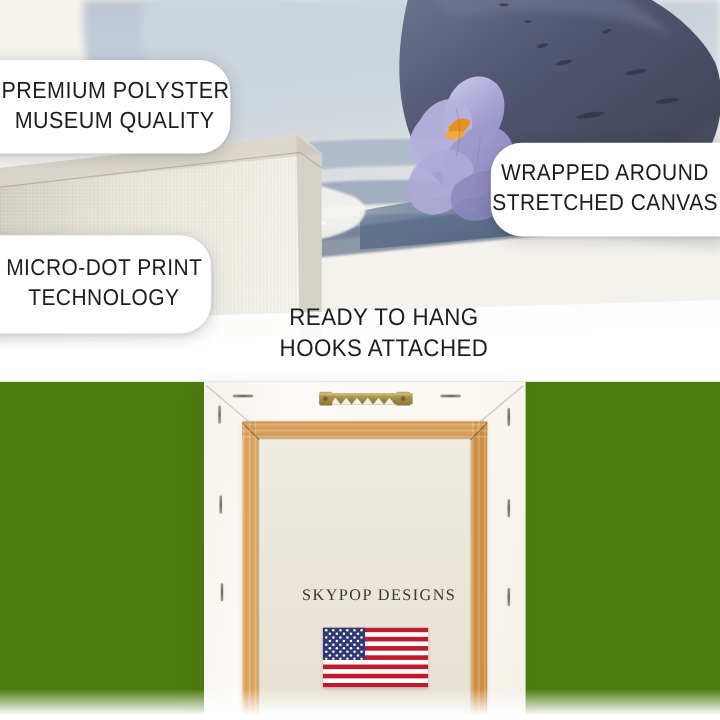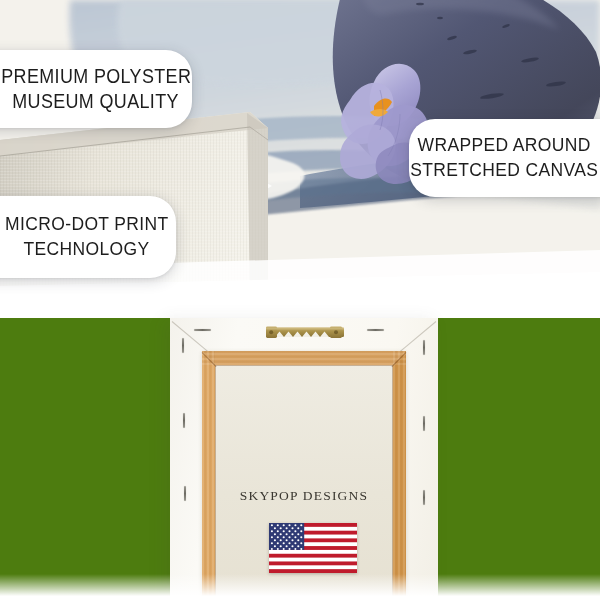--- a/index.html
+++ b/index.html
@@ -174,21 +174,21 @@
     position: absolute;
     width: 17px; height: 2px;
     background: linear-gradient(90deg,#9b9991,#6e6c64,#9b9991);
     border-radius: 1px;
     box-shadow: 0 0 1px rgba(0,0,0,0.25);
   }
 
   
   #brand {
     position: absolute;
-    left: 0; top: 170px;
+    left: 12px; top: 170px;
     width: 268px;
     text-align: center;
     font-family: "Liberation Serif", serif;
     font-size: 13.5px;
     letter-spacing: 1.2px;
     color: #3a3730;
   }
 
   
   #flag {
@@ -340,20 +340,24 @@
   <div class="pill" id="pill-wrapped">
     <span class="ln">WRAPPED AROUND</span>
     <span class="ln">STRETCHED CANVAS</span>
   </div>
 
   <div class="pill" id="pill-micro">
     <span class="ln">MICRO-DOT PRINT</span>
     <span class="ln">TECHNOLOGY</span>
   </div>
 
+  <div id="ready-heading">
+    <span class="ln">READY TO HANG</span>
+    <span class="ln">HOOKS ATTACHED</span>
+  </div>
 
   <div id="canvas-back">
 
     <div class="fold" id="fold-tl"></div>
     <div class="fold" id="fold-tr"></div>
 
     <div id="hanger">
       <svg viewBox="0 0 78 15" aria-hidden="true">
         <defs>
           <linearGradient id="gBrass" x1="0" y1="0" x2="0" y2="1">

